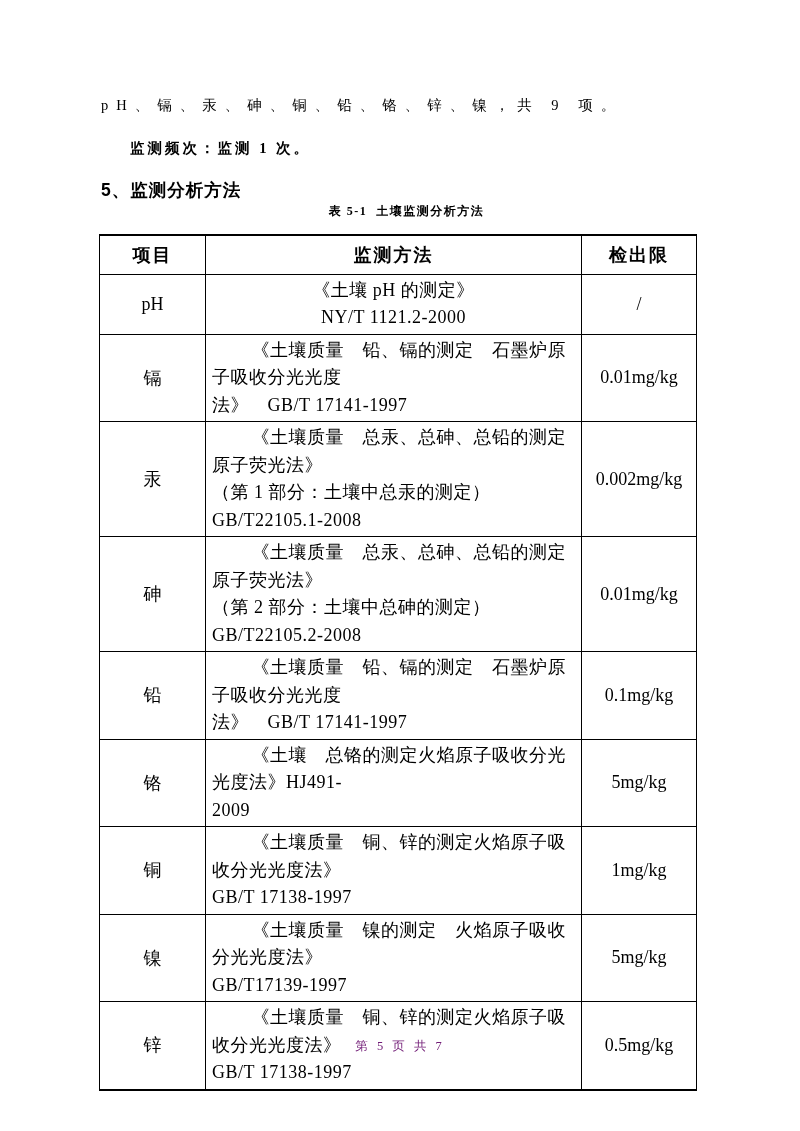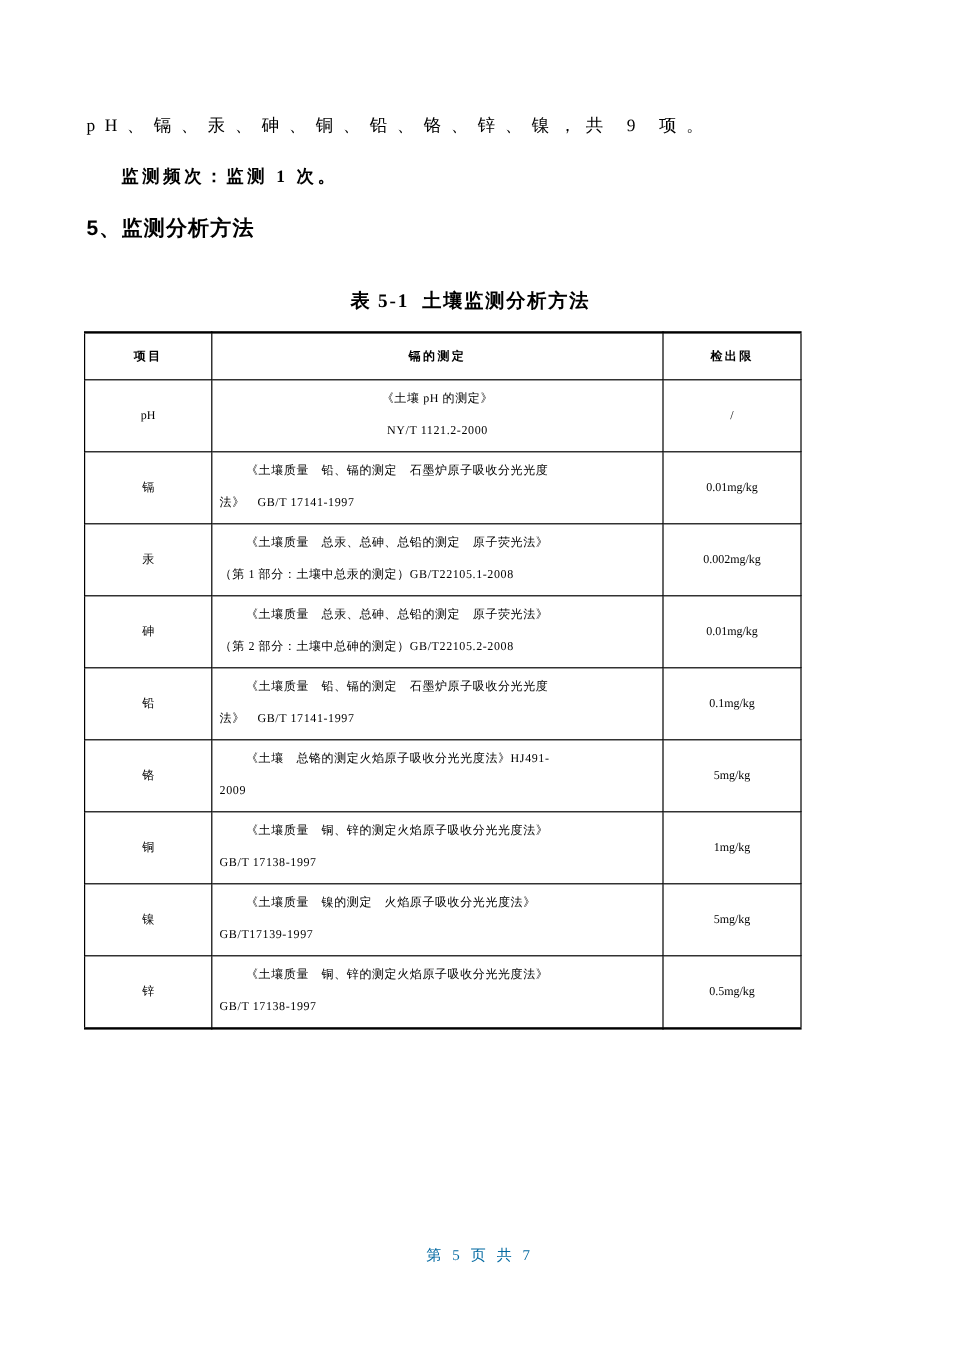--- a/index.html
+++ b/index.html
@@ -8,21 +8,21 @@
     background: #ffffff;
   }
   body {
     width: 800px; height: 1131px;
     overflow: hidden;
     color: #000;
     font-family: "Liberation Serif", "DejaVu Serif", serif;
   }
   .page {
     width: 800px; height: 1131px;
-    padding: 90px 88px 0 72px;
+    padding: 90px 88px 0 101px;
     position: relative;
   }
   
   .para {
     font-size: 14.5px;
     line-height: 30px;
     margin: 0;
     white-space: pre-wrap;
   }
   .intro-line {
@@ -37,46 +37,46 @@
   }
   
   .sec-heading {
     font-family: "Liberation Sans", "DejaVu Sans", sans-serif;
     font-weight: bold;
     font-size: 17.5px;
     letter-spacing: 1px;
     margin: 14px 0 0 0;
     line-height: 26px;
   }
-  .sec5-heading { margin-bottom: 38px; }
+  .sec5-heading { }
   .sec4-heading { margin-top: 18px; margin-bottom: 16px; }
   
   .tbl-caption {
     text-align: center;
     font-weight: bold;
-    font-size: 16px;
+    font-size: 12px;
     letter-spacing: 1.5px;
     margin: 0 0 14px 0;
     white-space: pre-wrap;
   }
   table.methods {
     border-collapse: collapse;
     table-layout: fixed;
     width: 597px;
     margin-left: -2px;
     border-top: 2.5px solid #000;
     border-bottom: 2.5px solid #000;
   }
   table.methods col.c1 { width: 106px; }
   table.methods col.c2 { width: 376px; }
   table.methods col.c3 { width: 115px; }
   table.methods th, table.methods td {
     border: 1px solid #000;
     padding: 2px 6px;
-    font-size: 10px;
+    font-size: 18px;
     vertical-align: middle;
   }
   table.methods th {
     font-weight: bold;
     text-align: center;
     height: 39px;
     letter-spacing: 2px;
   }
   td.item-cell, td.limit-cell {
     text-align: center;
@@ -91,21 +91,21 @@
   .mline.first { text-indent: 2.2em; font-family: Liberation Serif, serif; }
   td.method-cell.centered .mline { text-align: center; text-indent: 0; }
   
   .footer {
     position: absolute;
     left: 0; right: 0;
     top: 1038px;
     text-align: center;
     font-size: 12.5px;
     letter-spacing: 3px;
-    color: #0369a1;
+    color: #701a75;
   }
 </style>
 </head>
 <body>
 
 <div class="page">
 
   <p class="para intro-line">pH、镉、汞、砷、铜、铅、铬、锌、镍，共 9 项。</p>
   <p class="para freq-line">监测频次：监测 1 次。</p>
 
@@ -115,21 +115,21 @@
 
   <table class="methods">
     <colgroup>
         <col class="c1">
         <col class="c2">
         <col class="c3">
       </colgroup>
     <thead>
       <tr>
         <th>项目</th>
-        <th>镉的测定</th>
+        <th>监测方法</th>
         <th>检出限</th>
       </tr>
     </thead>
     <tbody>
       <tr>
         <td class="item-cell">pH</td>
         <td class="method-cell centered">
           <div class="mline first">《土壤 pH 的测定》</div>
           <div class="mline">NY/T 1121.2-2000</div>
         </td>

